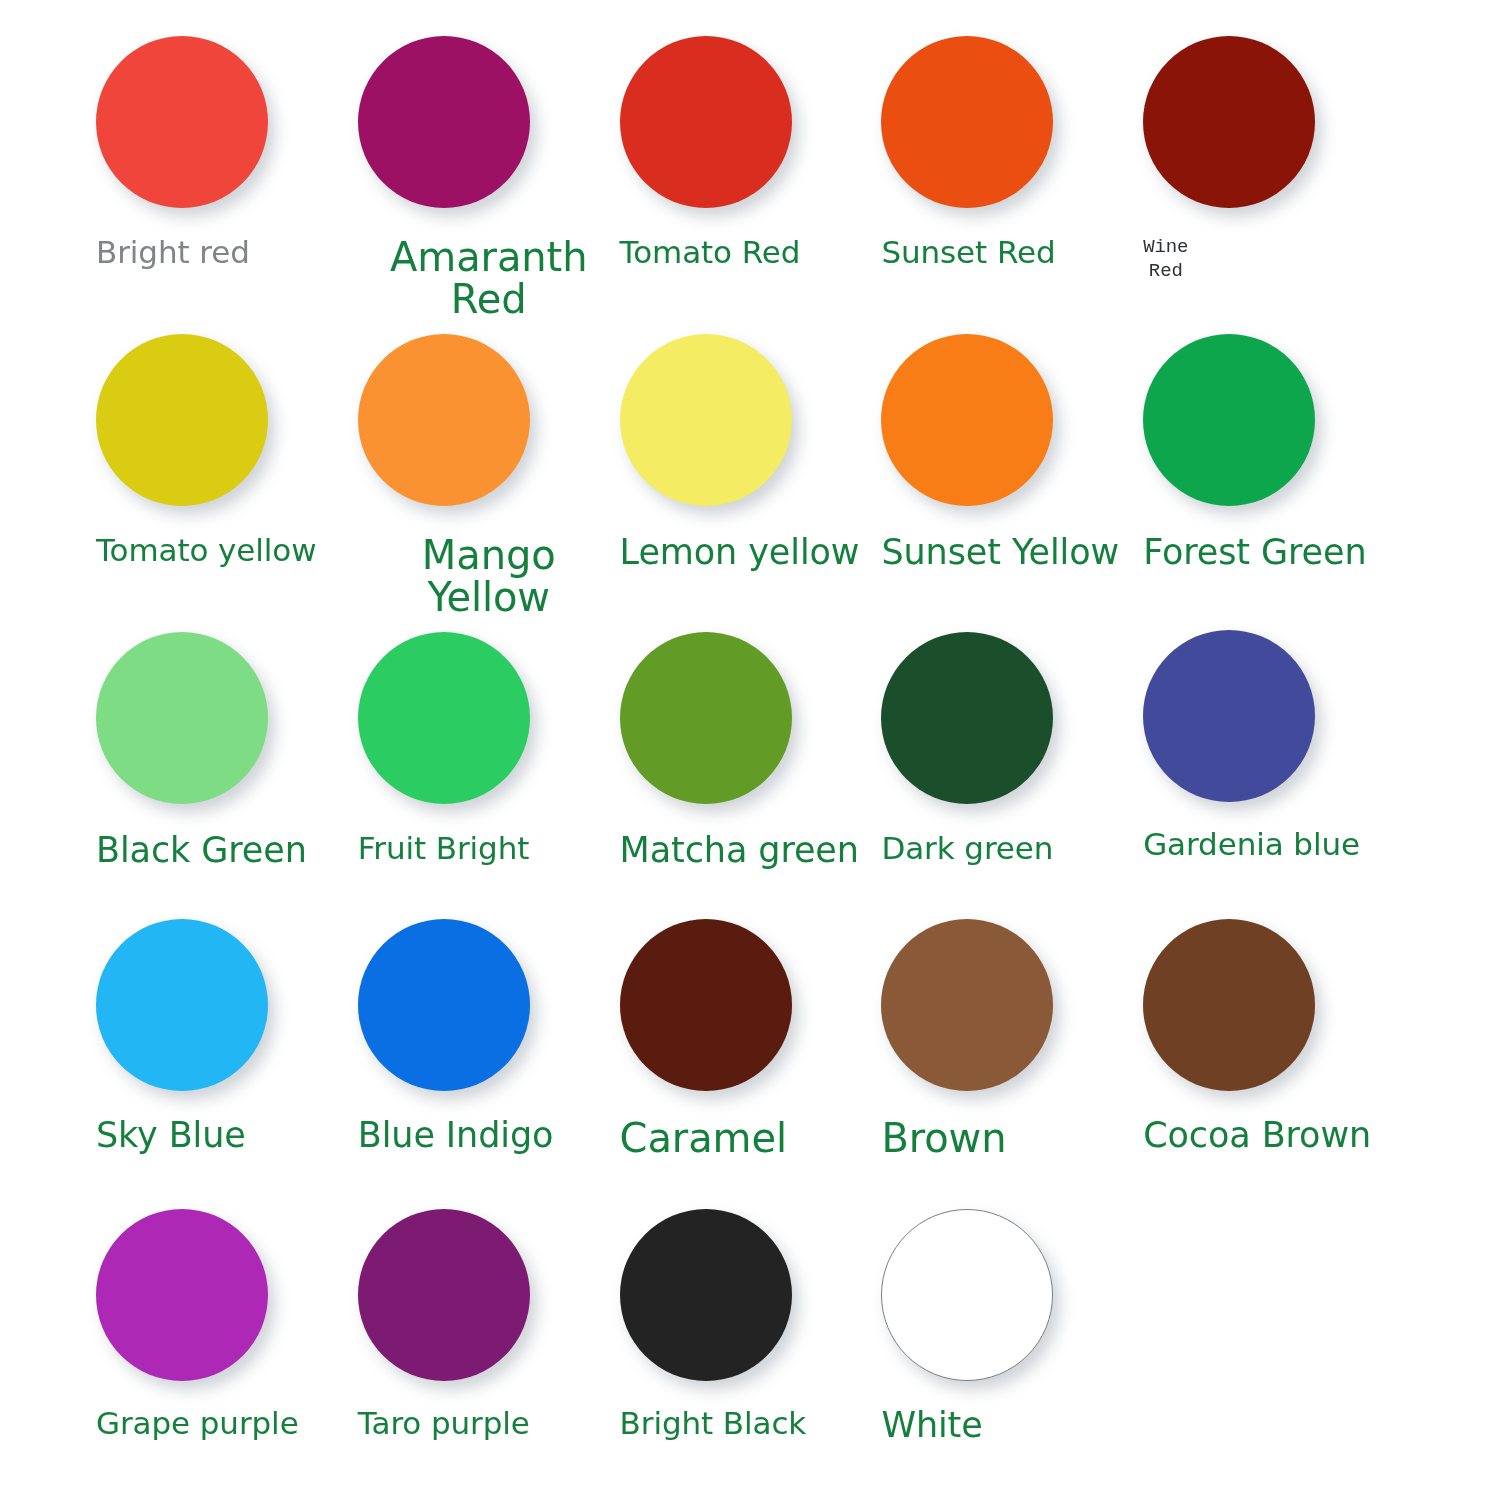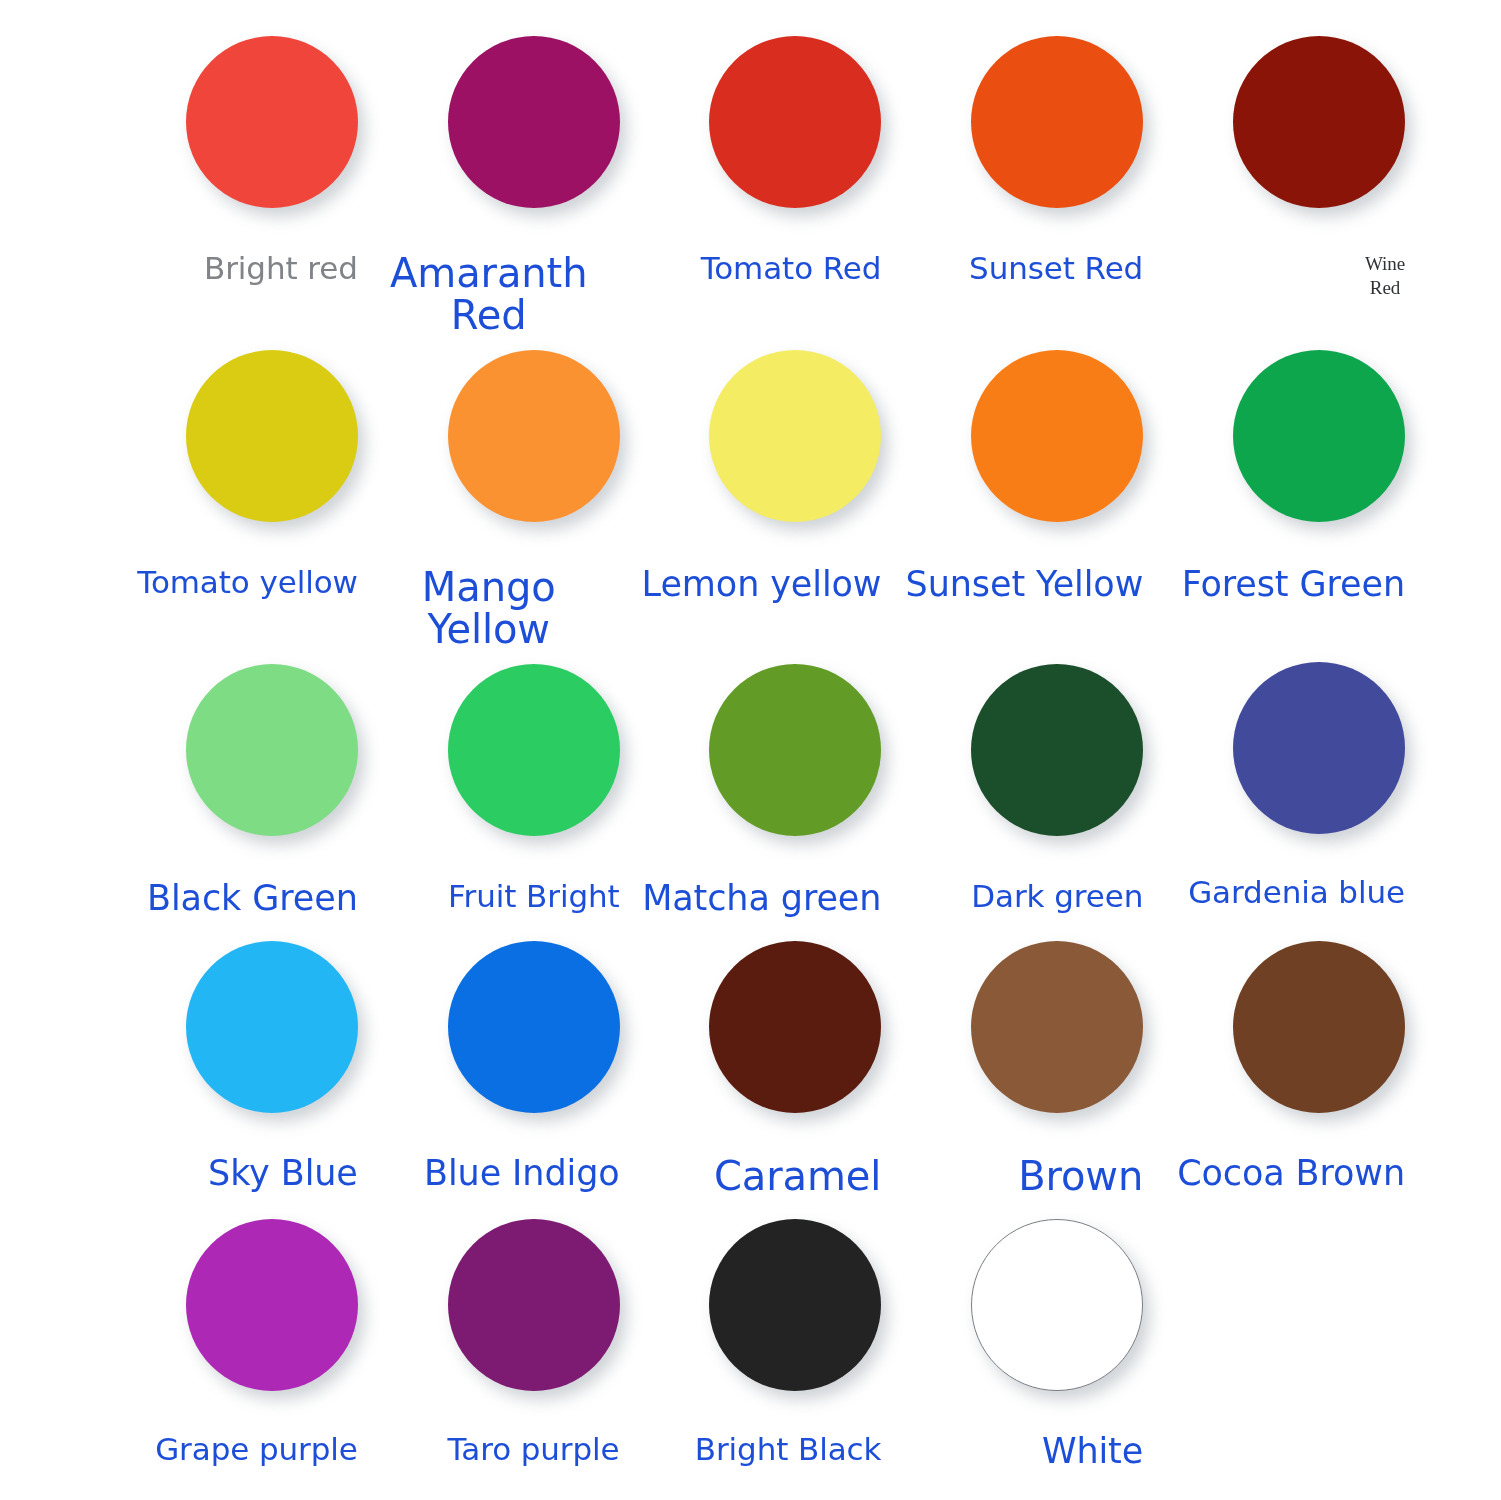--- a/index.html
+++ b/index.html
@@ -22,23 +22,22 @@
     display: grid;
     grid-template-columns: repeat(5, 1fr);
     grid-template-rows: repeat(5, 1fr);
     padding: 22px 96px 14px 96px;
   }
 
   .swatch-cell {
     position: relative;
     display: flex;
     flex-direction: column;
-    align-items: flex-end;
+    align-items: flex-start;
     justify-content: flex-start;
-    gap: 16px;
   }
 
   .swatch-dot-wrap {
     position: relative;
     height: 202px;
     display: flex;
     align-items: center;
     justify-content: center;
   }
 
@@ -50,28 +49,28 @@
   }
 
   .swatch-dot.outlined {
     border: 1px solid #7b7f85;
     box-sizing: border-box;
   }
 
   .swatch-label {
     margin-top: 14px;
     text-align: center;
-    color: #1d4ed8;
+    color: #15803d;
     line-height: 1.05;
     white-space: pre-line;
     letter-spacing: -0.1px;
   }
 
   
-  .lbl-xs   { font-size: 19px; font-family: Liberation Serif, serif; line-height: 1.25; color: #2f3235; }
+  .lbl-xs   { font-size: 19px; font-family: Liberation Mono, monospace; line-height: 1.25; color: #2f3235; }
   .lbl-s    { font-size: 31px; }
   .lbl-m    { font-size: 31px; }
   .lbl-l    { font-size: 35px; }
   .lbl-xl   { font-size: 40px; }
   .lbl-grey { color: #808387; }
 
   
   .r1 .swatch-dot-wrap { height: 200px; }
   .r2 .swatch-dot-wrap { height: 200px; }
   .r3 .swatch-dot-wrap { height: 200px; }

